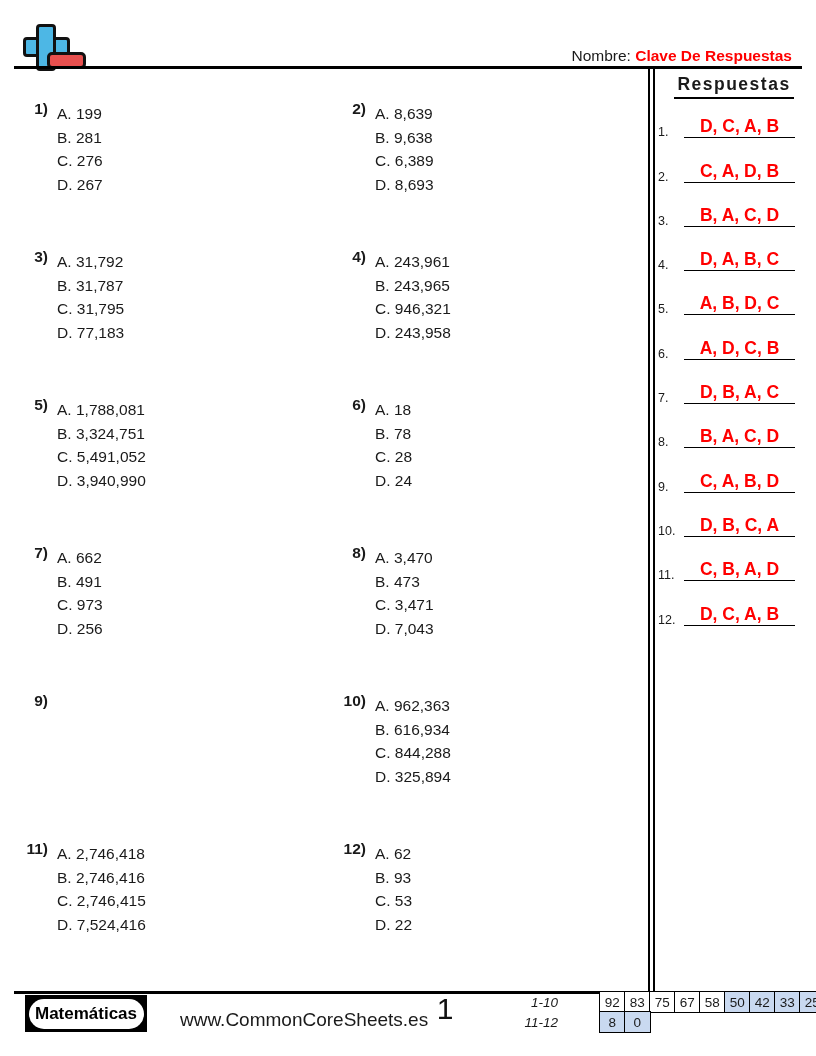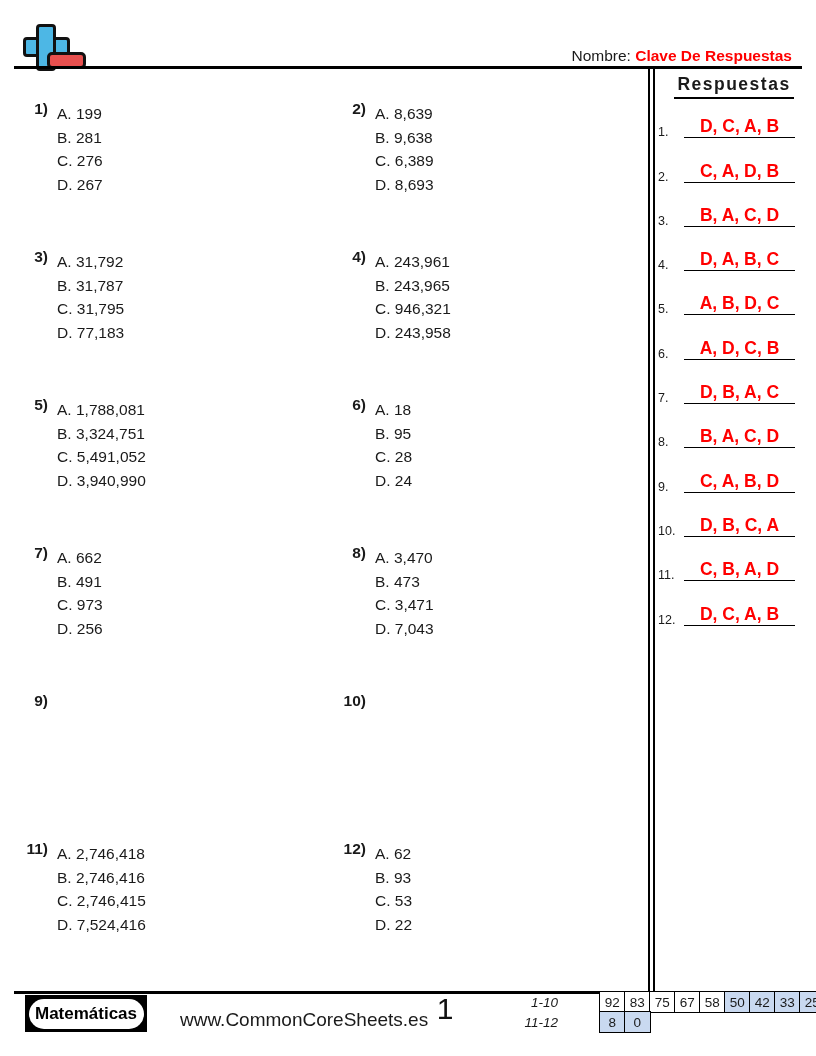--- a/index.html
+++ b/index.html
@@ -136,21 +136,21 @@
       <div class="opt">B. 3,324,751</div>
       <div class="opt">C. 5,491,052</div>
       <div class="opt">D. 3,940,990</div>
     </div>
   </div>
 
   <div class="question">
     <span class="qnum">6)</span>
     <div class="opts">
       <div class="opt">A. 18</div>
-      <div class="opt">B. 95</div>
+      <div class="opt">B. 78</div>
       <div class="opt">C. 28</div>
       <div class="opt">D. 24</div>
     </div>
   </div>
 
   <div class="question">
     <span class="qnum">7)</span>
     <div class="opts">
       <div class="opt">A. 662</div>
       <div class="opt">B. 491</div>
@@ -168,20 +168,26 @@
       <div class="opt">D. 7,043</div>
     </div>
   </div>
 
   <div class="question">
     <span class="qnum">9)</span>
   </div>
 
   <div class="question">
     <span class="qnum">10)</span>
+    <div class="opts">
+      <div class="opt">A. 962,363</div>
+      <div class="opt">B. 616,934</div>
+      <div class="opt">C. 844,288</div>
+      <div class="opt">D. 325,894</div>
+    </div>
   </div>
 
   <div class="question">
     <span class="qnum">11)</span>
     <div class="opts">
       <div class="opt">A. 2,746,418</div>
       <div class="opt">B. 2,746,416</div>
       <div class="opt">C. 2,746,415</div>
       <div class="opt">D. 7,524,416</div>
     </div>

